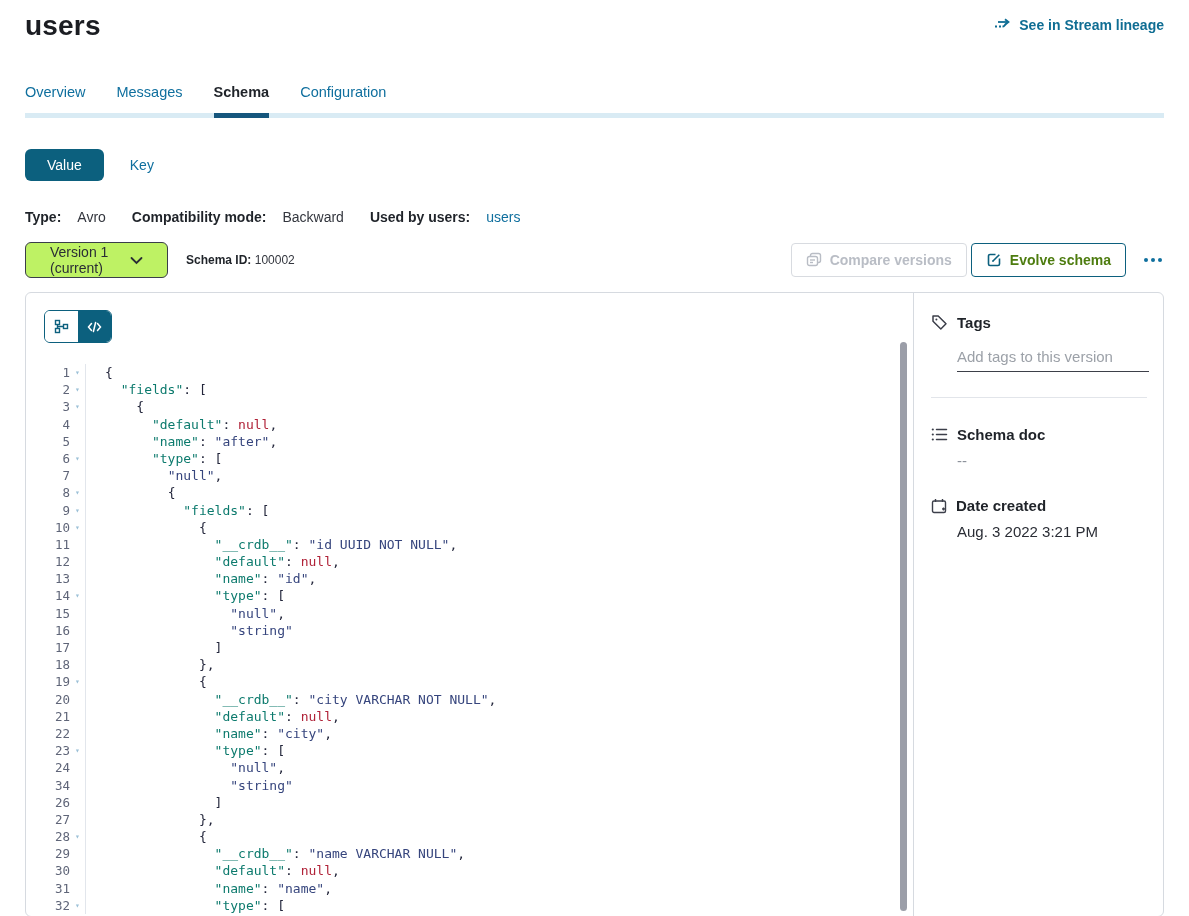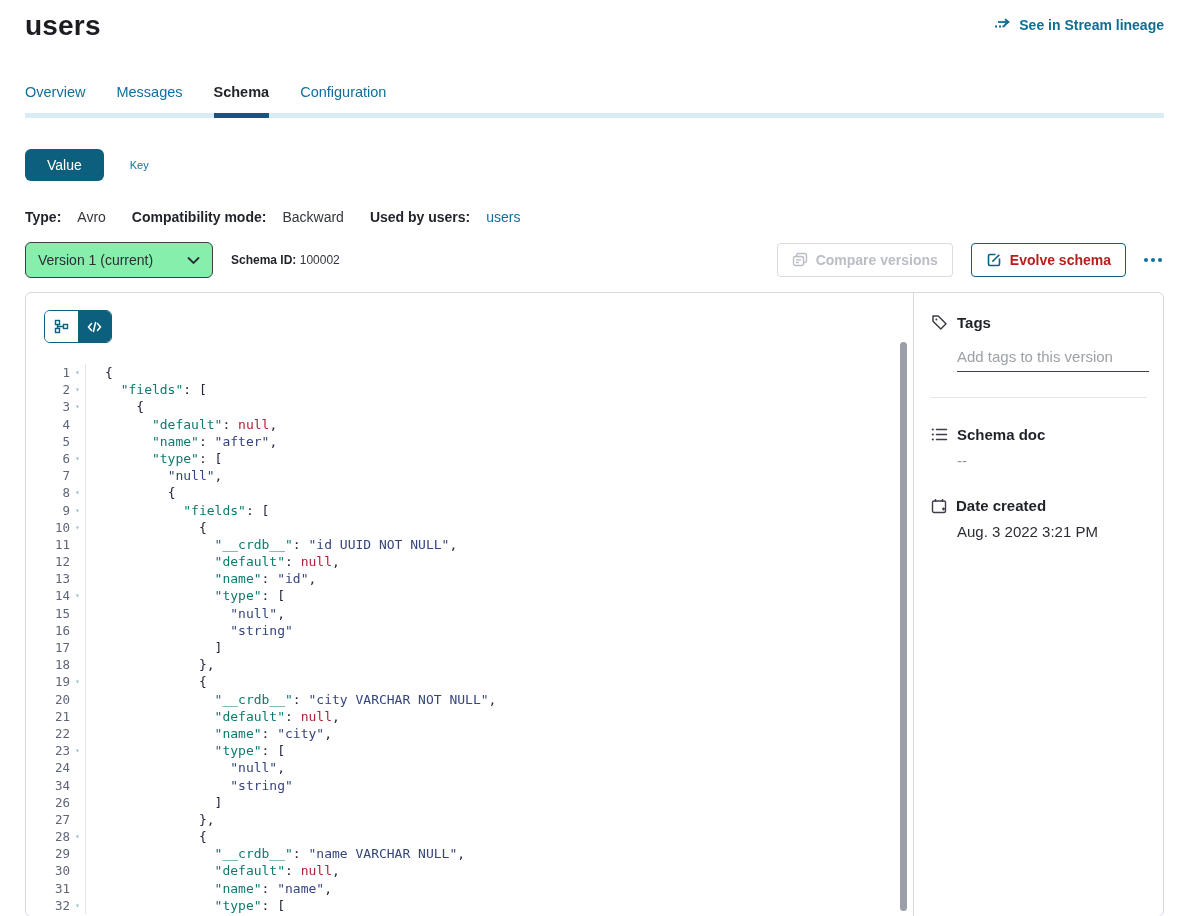--- a/index.html
+++ b/index.html
@@ -17,40 +17,40 @@
   .tabs { display:flex; gap:31px; margin-top:42px; }
   .tab { position:relative; z-index:2; font-size:14.5px; color:#0f6f9e; padding-bottom:13px;
          border-bottom:5px solid transparent; cursor:pointer; }
   .tab.active { color:#1f2329; font-weight:600; border-bottom-color:#15567d; }
   .tabs-track { height:5px; background:#d9ebf4; margin-top:-5px; position:relative; z-index:1; }
 
   
   .vk-row { display:flex; align-items:center; gap:26px; margin-top:31px; }
   .value-btn { background:#0c607e; color:#fff; border:none; border-radius:6px; height:32px;
                padding:0 22px; font-size:14px; font-family:inherit; cursor:pointer; }
-  .key-btn { background:none; border:none; color:#0f6f9e; font-size:11px; font-family:inherit; cursor:pointer; }
+  .key-btn { background:none; border:none; color:#0f6f9e; font-size:14px; font-family:inherit; cursor:pointer; }
 
   
   .meta-row { display:flex; gap:26px; margin-top:28px; font-size:14px; }
   .meta-item { display:flex; gap:16px; }
   .meta-label { font-weight:bold; color:#1f2329; }
   .meta-value { color:#33363e; }
   .meta-link { color:#0f6f9e; cursor:pointer; }
 
   
   .version-row { display:flex; align-items:center; margin-top:17px; }
-  .version-select { display:flex; align-items:center; justify-content:space-between; width:188px; height:36px;
-                    border:1px solid #3a3e49; border-radius:6px; padding:0 12px; font-size:14px;
-                    color:#2a2d35; background:#86efac; cursor:pointer; }
+  .version-select { display:flex; align-items:center; justify-content:space-between; width:143px; height:36px;
+                    border:1px solid #3a3e49; border-radius:6px; padding:0 24px; font-size:14px;
+                    color:#2a2d35; background:#bef264; cursor:pointer; }
   .schema-id { margin-left:18px; font-size:12px; }
   .spacer { flex:1; }
   .btn { display:flex; align-items:center; gap:8px; height:34px; border-radius:4px; background:#fff;
          font-size:14px; font-family:inherit; padding:0 14px; cursor:pointer; }
   .btn-compare { border:1px solid #d8dbe0; color:#b9bdc5; font-weight:600; cursor:default; }
-  .btn-evolve { border:1px solid #0c607e; color:#b91c1c; font-weight:600; margin-left:18px; }
+  .btn-evolve { border:1px solid #0c607e; color:#4d7c0f; font-weight:600; margin-left:4px; }
   .more-btn { display:flex; gap:3px; margin-left:16px; padding:6px 2px; background:none; border:none; cursor:pointer; }
   .more-btn i { width:4px; height:4px; border-radius:50%; background:#0f6f9e; display:block; }
 
   
   .panel { display:flex; margin-top:14px; border:1px solid #d6dae0; border-radius:6px; height:625px; overflow:hidden; }
   .editor { flex:1; border-right:1px solid #d6dae0; position:relative; overflow:hidden; }
   .editor-toolbar { display:inline-flex; margin:17px 0 0 18px; border-radius:6px; overflow:hidden;
                     border:1px solid #0c607e; }
   .tbtn { width:33px; height:31px; display:flex; align-items:center; justify-content:center;
           border:none; cursor:pointer; background:#fff; color:#0c607e; }

